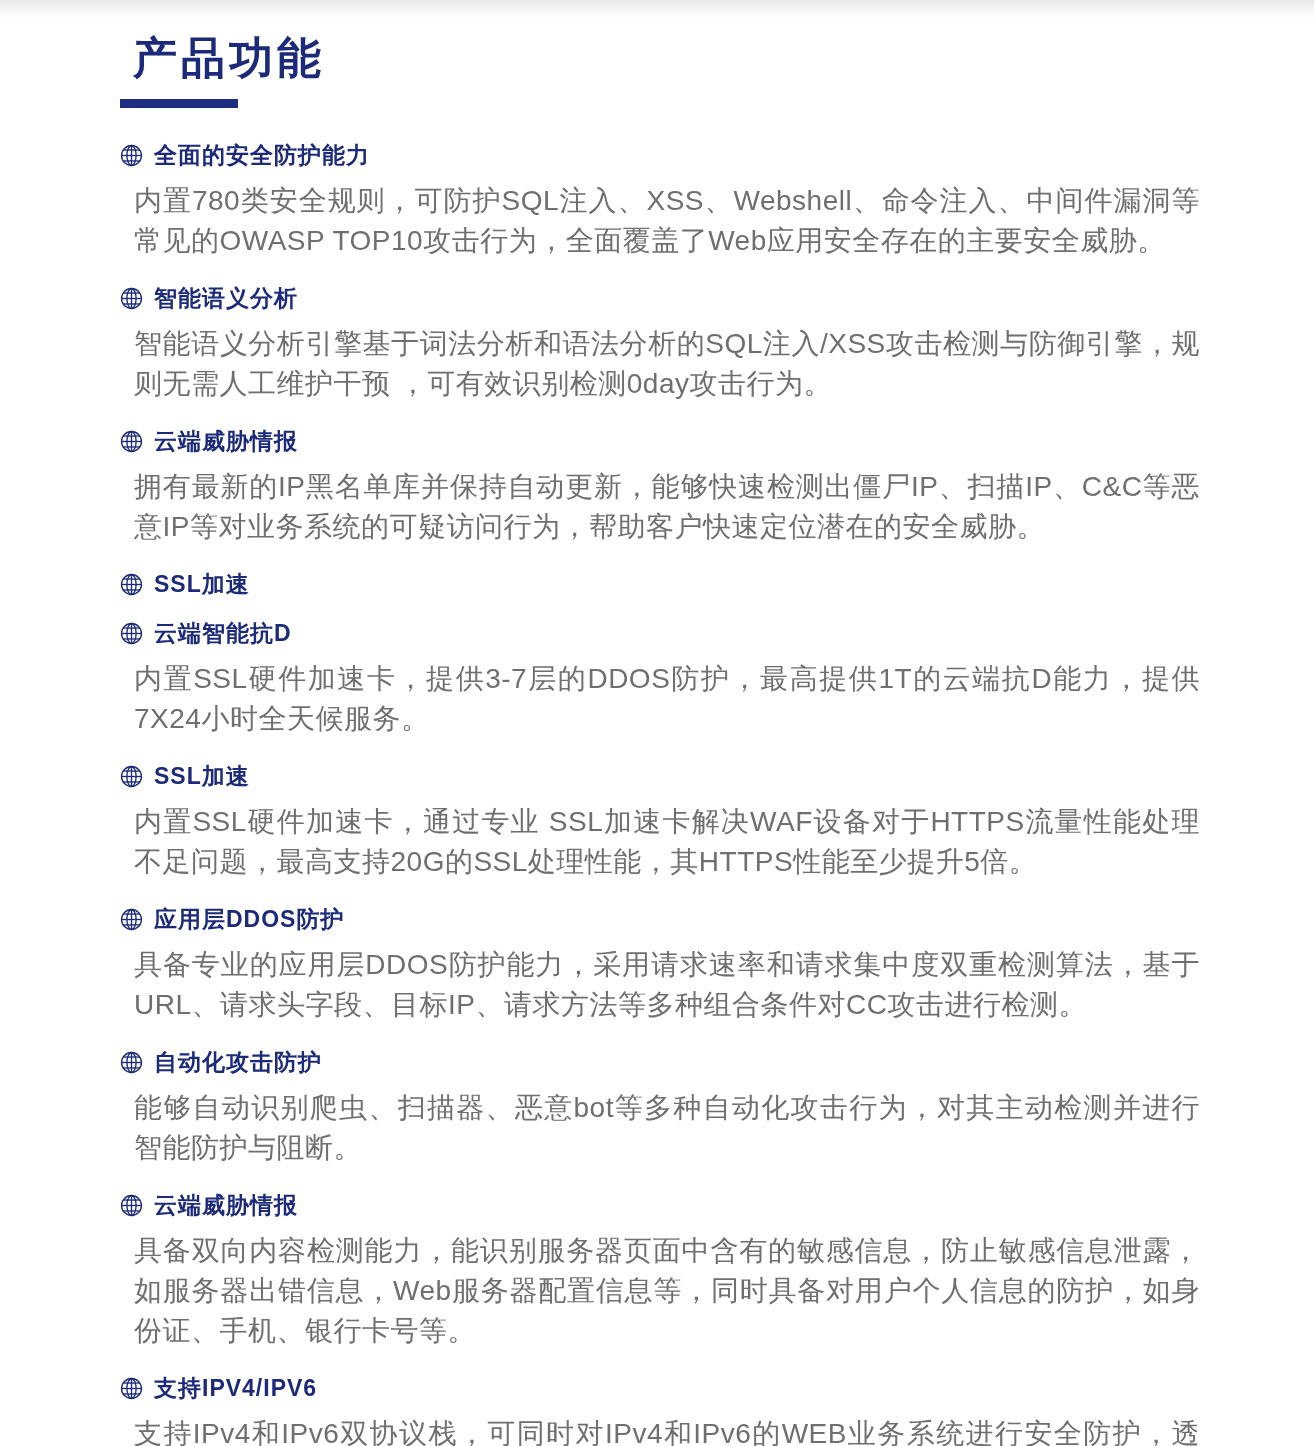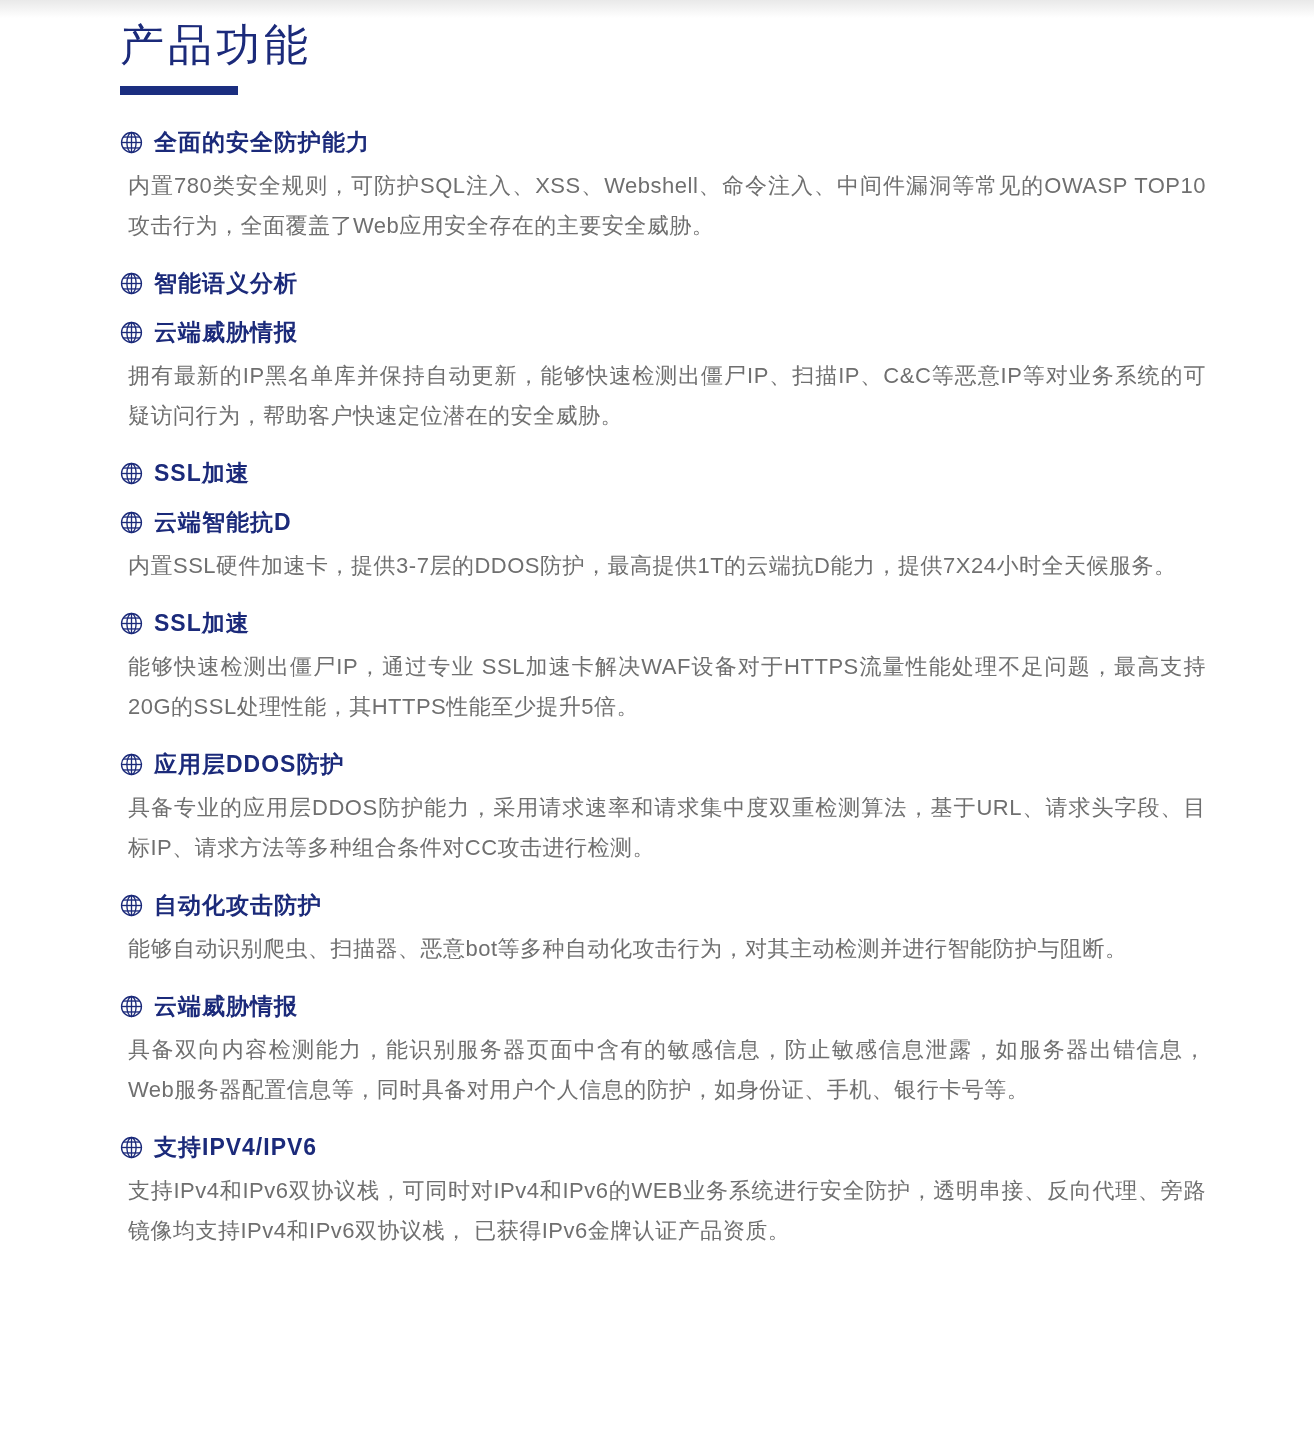--- a/index.html
+++ b/index.html
@@ -19,24 +19,24 @@
     position: absolute;
     top: 0; left: 0; right: 0;
     height: 18px;
     background: linear-gradient(to bottom, #e9e9e9, #ffffff);
     pointer-events: none;
   }
   .content {
     padding: 20px 100px 30px 120px;
   }
   .page-title {
-    margin: 0;
+    margin: 13px;
     font-size: 44px;
     line-height: 50px;
-    font-weight: normal;
+    font-weight: bold;
     letter-spacing: 4px;
     color: #1b2a7a;
   }
   .title-underline {
     width: 118px;
     height: 9px;
     background: #1b2e80;
     margin-top: 16px;
     margin-bottom: 36px;
   }
@@ -55,22 +55,22 @@
   }
   .feature-title {
     margin: 0;
     font-size: 23px;
     line-height: 23px;
     font-weight: bold;
     letter-spacing: 1px;
     color: #1b2a7a;
   }
   .feature-body {
-    margin: 8px;
-    font-size: 22px;
+    margin: 14px;
+    font-size: 28px;
     line-height: 40px;
     letter-spacing: 0.5px;
     color: #6f6f6f;
     text-align: justify;
   }
 </style>
 </head>
 <body>
 
 <div class="page">
@@ -106,20 +106,21 @@
               <circle cx="12" cy="12" r="10.4"></circle>
                 <ellipse cx="12" cy="12" rx="4.8" ry="10.4"></ellipse>
               <path d="M1.6 12 H22.4"></path>
                 <path d="M12 1.6 V22.4"></path>
                 <path d="M3.3 6.3 H20.7"></path>
                 <path d="M3.3 17.7 H20.7"></path>
             </svg>
           </span>
           <h2 class="feature-title">智能语义分析</h2>
         </div>
+        <p class="feature-body">智能语义分析引擎基于词法分析和语法分析的SQL注入/XSS攻击检测与防御引擎，规则无需人工维护干预 ，可有效识别检测0day攻击行为。</p>
       </section>
 
       <section class="feature">
         <div class="feature-head">
           <span class="globe">
             <svg width="23" height="23" viewBox="0 0 24 24" fill="none" stroke="#1b2a7a" stroke-width="1.4">
               <circle cx="12" cy="12" r="10.4"></circle>
                 <ellipse cx="12" cy="12" rx="4.8" ry="10.4"></ellipse>
               <path d="M1.6 12 H22.4"></path>
                 <path d="M12 1.6 V22.4"></path>
@@ -172,21 +173,21 @@
               <circle cx="12" cy="12" r="10.4"></circle>
                 <ellipse cx="12" cy="12" rx="4.8" ry="10.4"></ellipse>
               <path d="M1.6 12 H22.4"></path>
                 <path d="M12 1.6 V22.4"></path>
                 <path d="M3.3 6.3 H20.7"></path>
                 <path d="M3.3 17.7 H20.7"></path>
             </svg>
           </span>
           <h2 class="feature-title">SSL加速</h2>
         </div>
-        <p class="feature-body">能够快速检测出僵尸IP，通过专业 SSL加速卡解决WAF设备对于HTTPS流量性能处理不足问题，最高支持20G的SSL处理性能，其HTTPS性能至少提升5倍。</p>
+        <p class="feature-body">内置SSL硬件加速卡，通过专业 SSL加速卡解决WAF设备对于HTTPS流量性能处理不足问题，最高支持20G的SSL处理性能，其HTTPS性能至少提升5倍。</p>
       </section>
 
       <section class="feature">
         <div class="feature-head">
           <span class="globe">
             <svg width="23" height="23" viewBox="0 0 24 24" fill="none" stroke="#1b2a7a" stroke-width="1.4">
               <circle cx="12" cy="12" r="10.4"></circle>
                 <ellipse cx="12" cy="12" rx="4.8" ry="10.4"></ellipse>
               <path d="M1.6 12 H22.4"></path>
                 <path d="M12 1.6 V22.4"></path>

